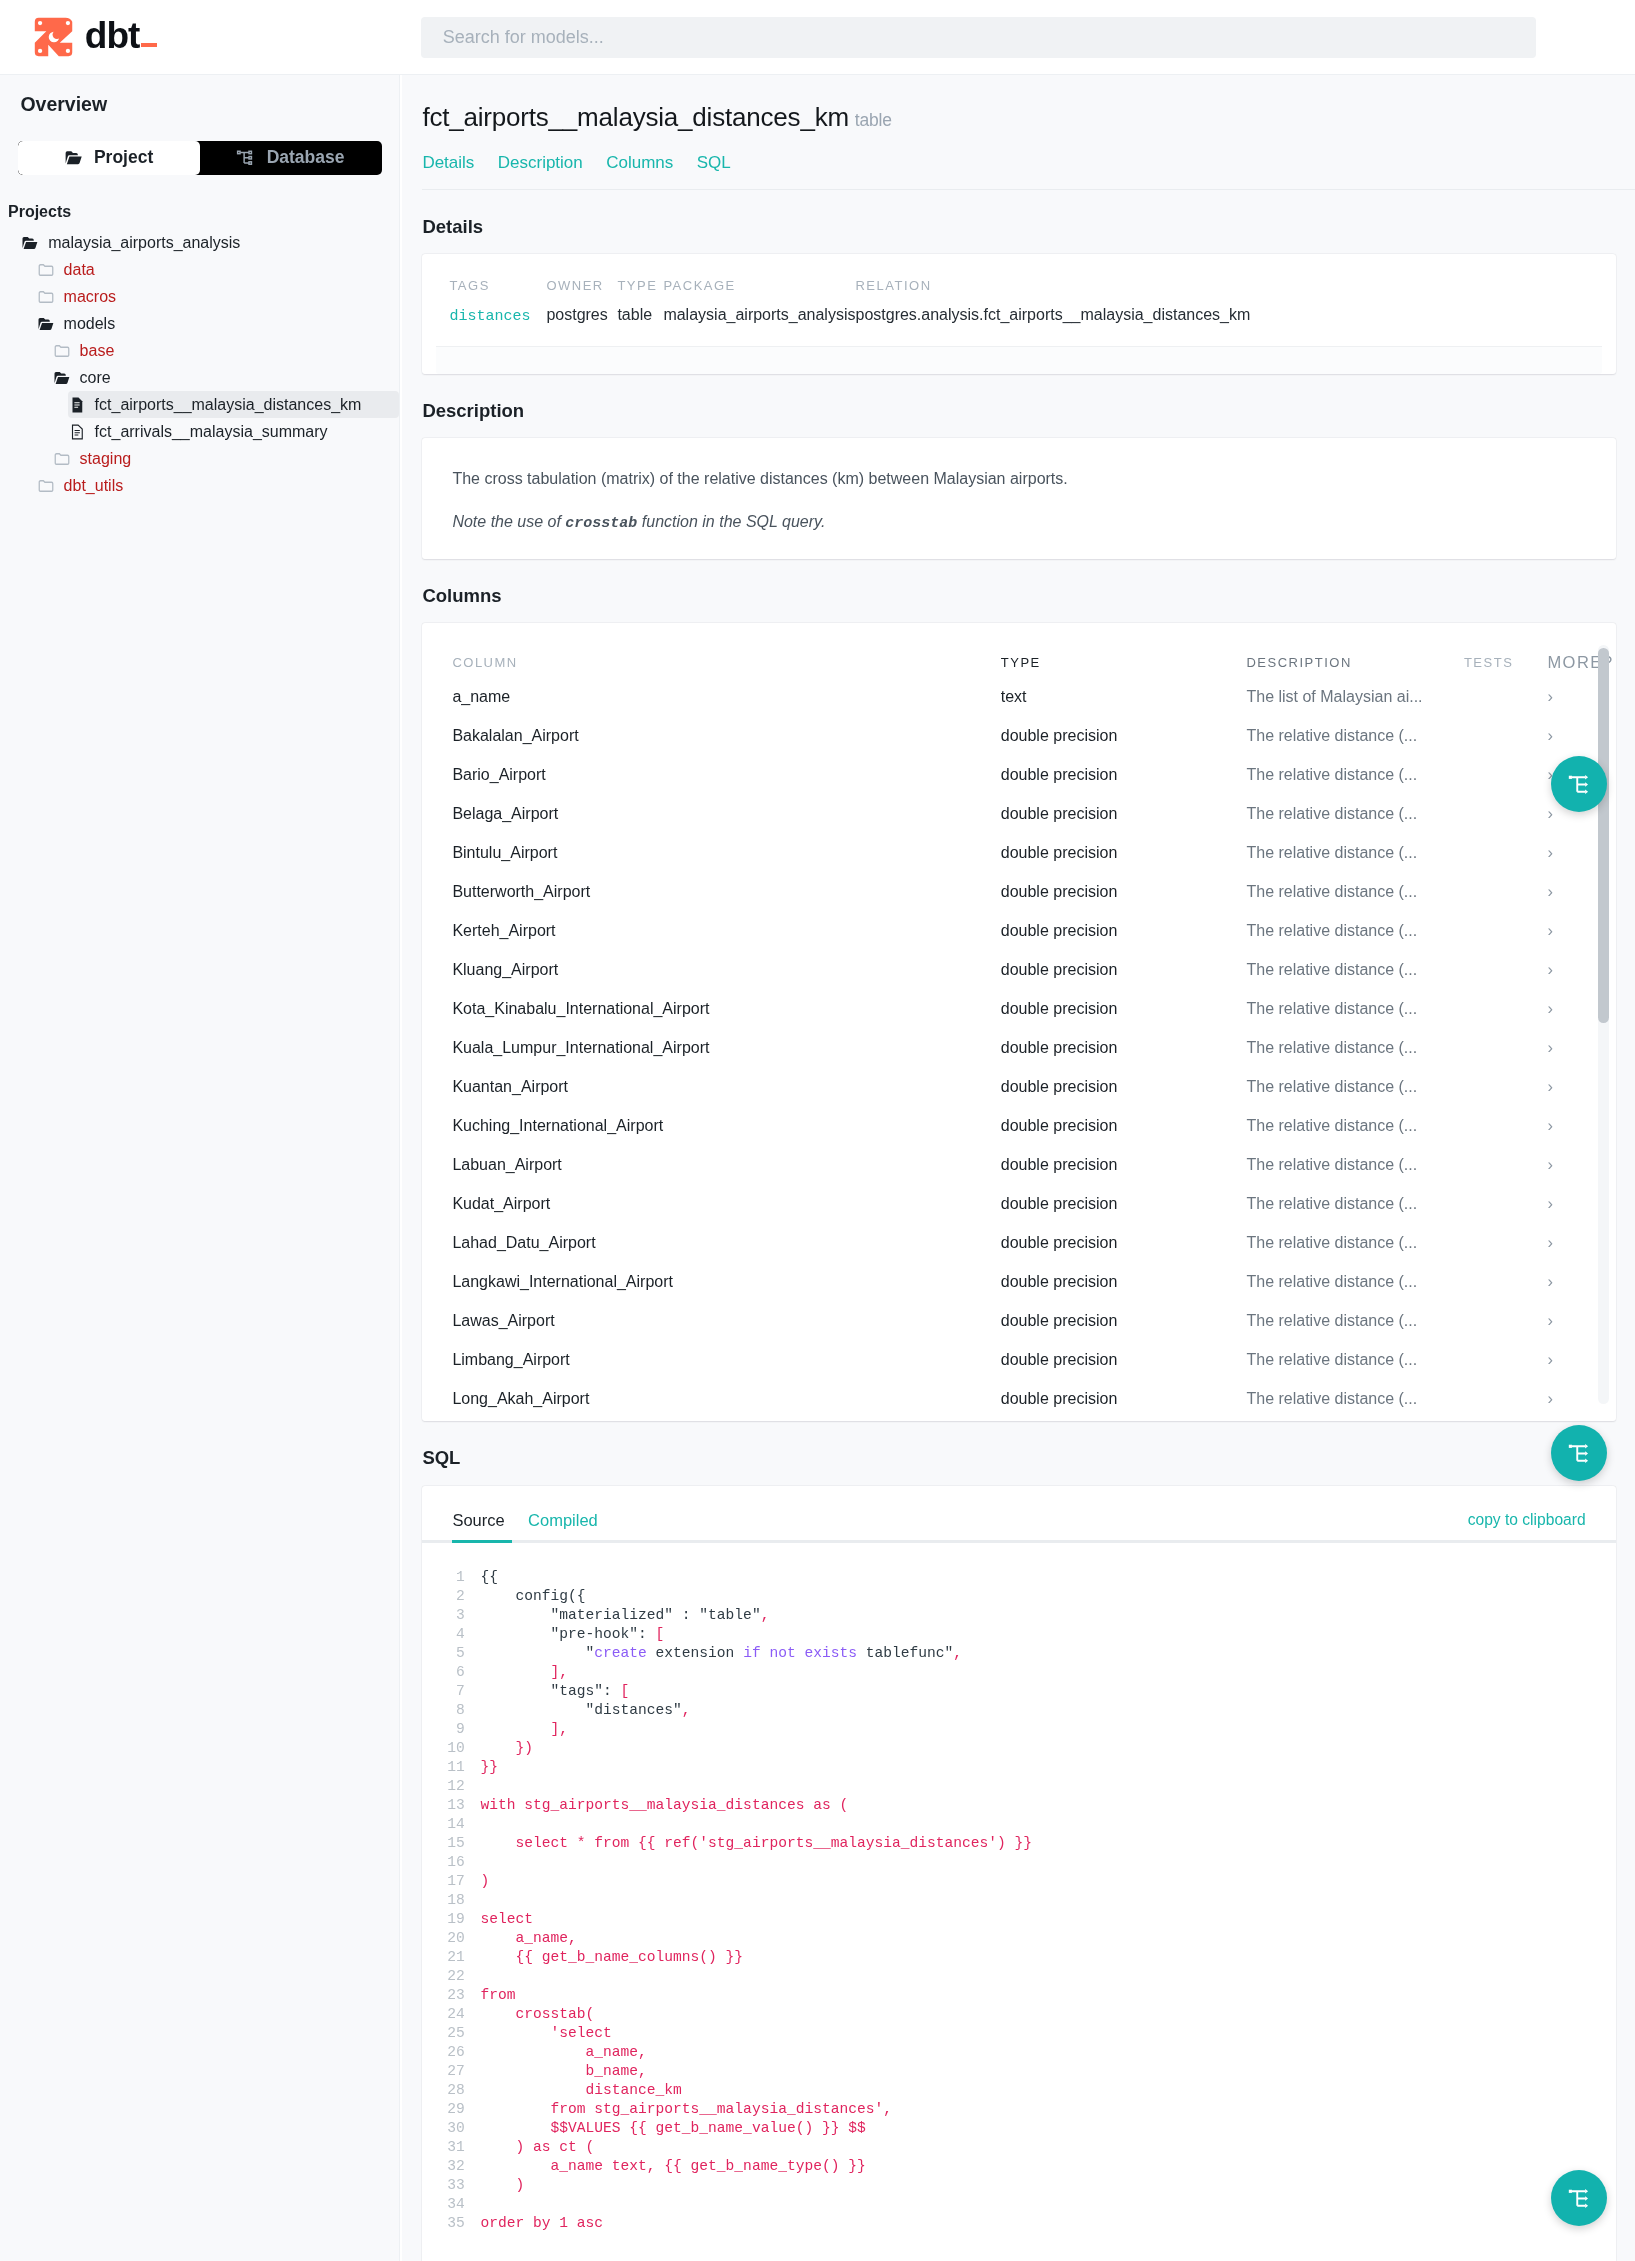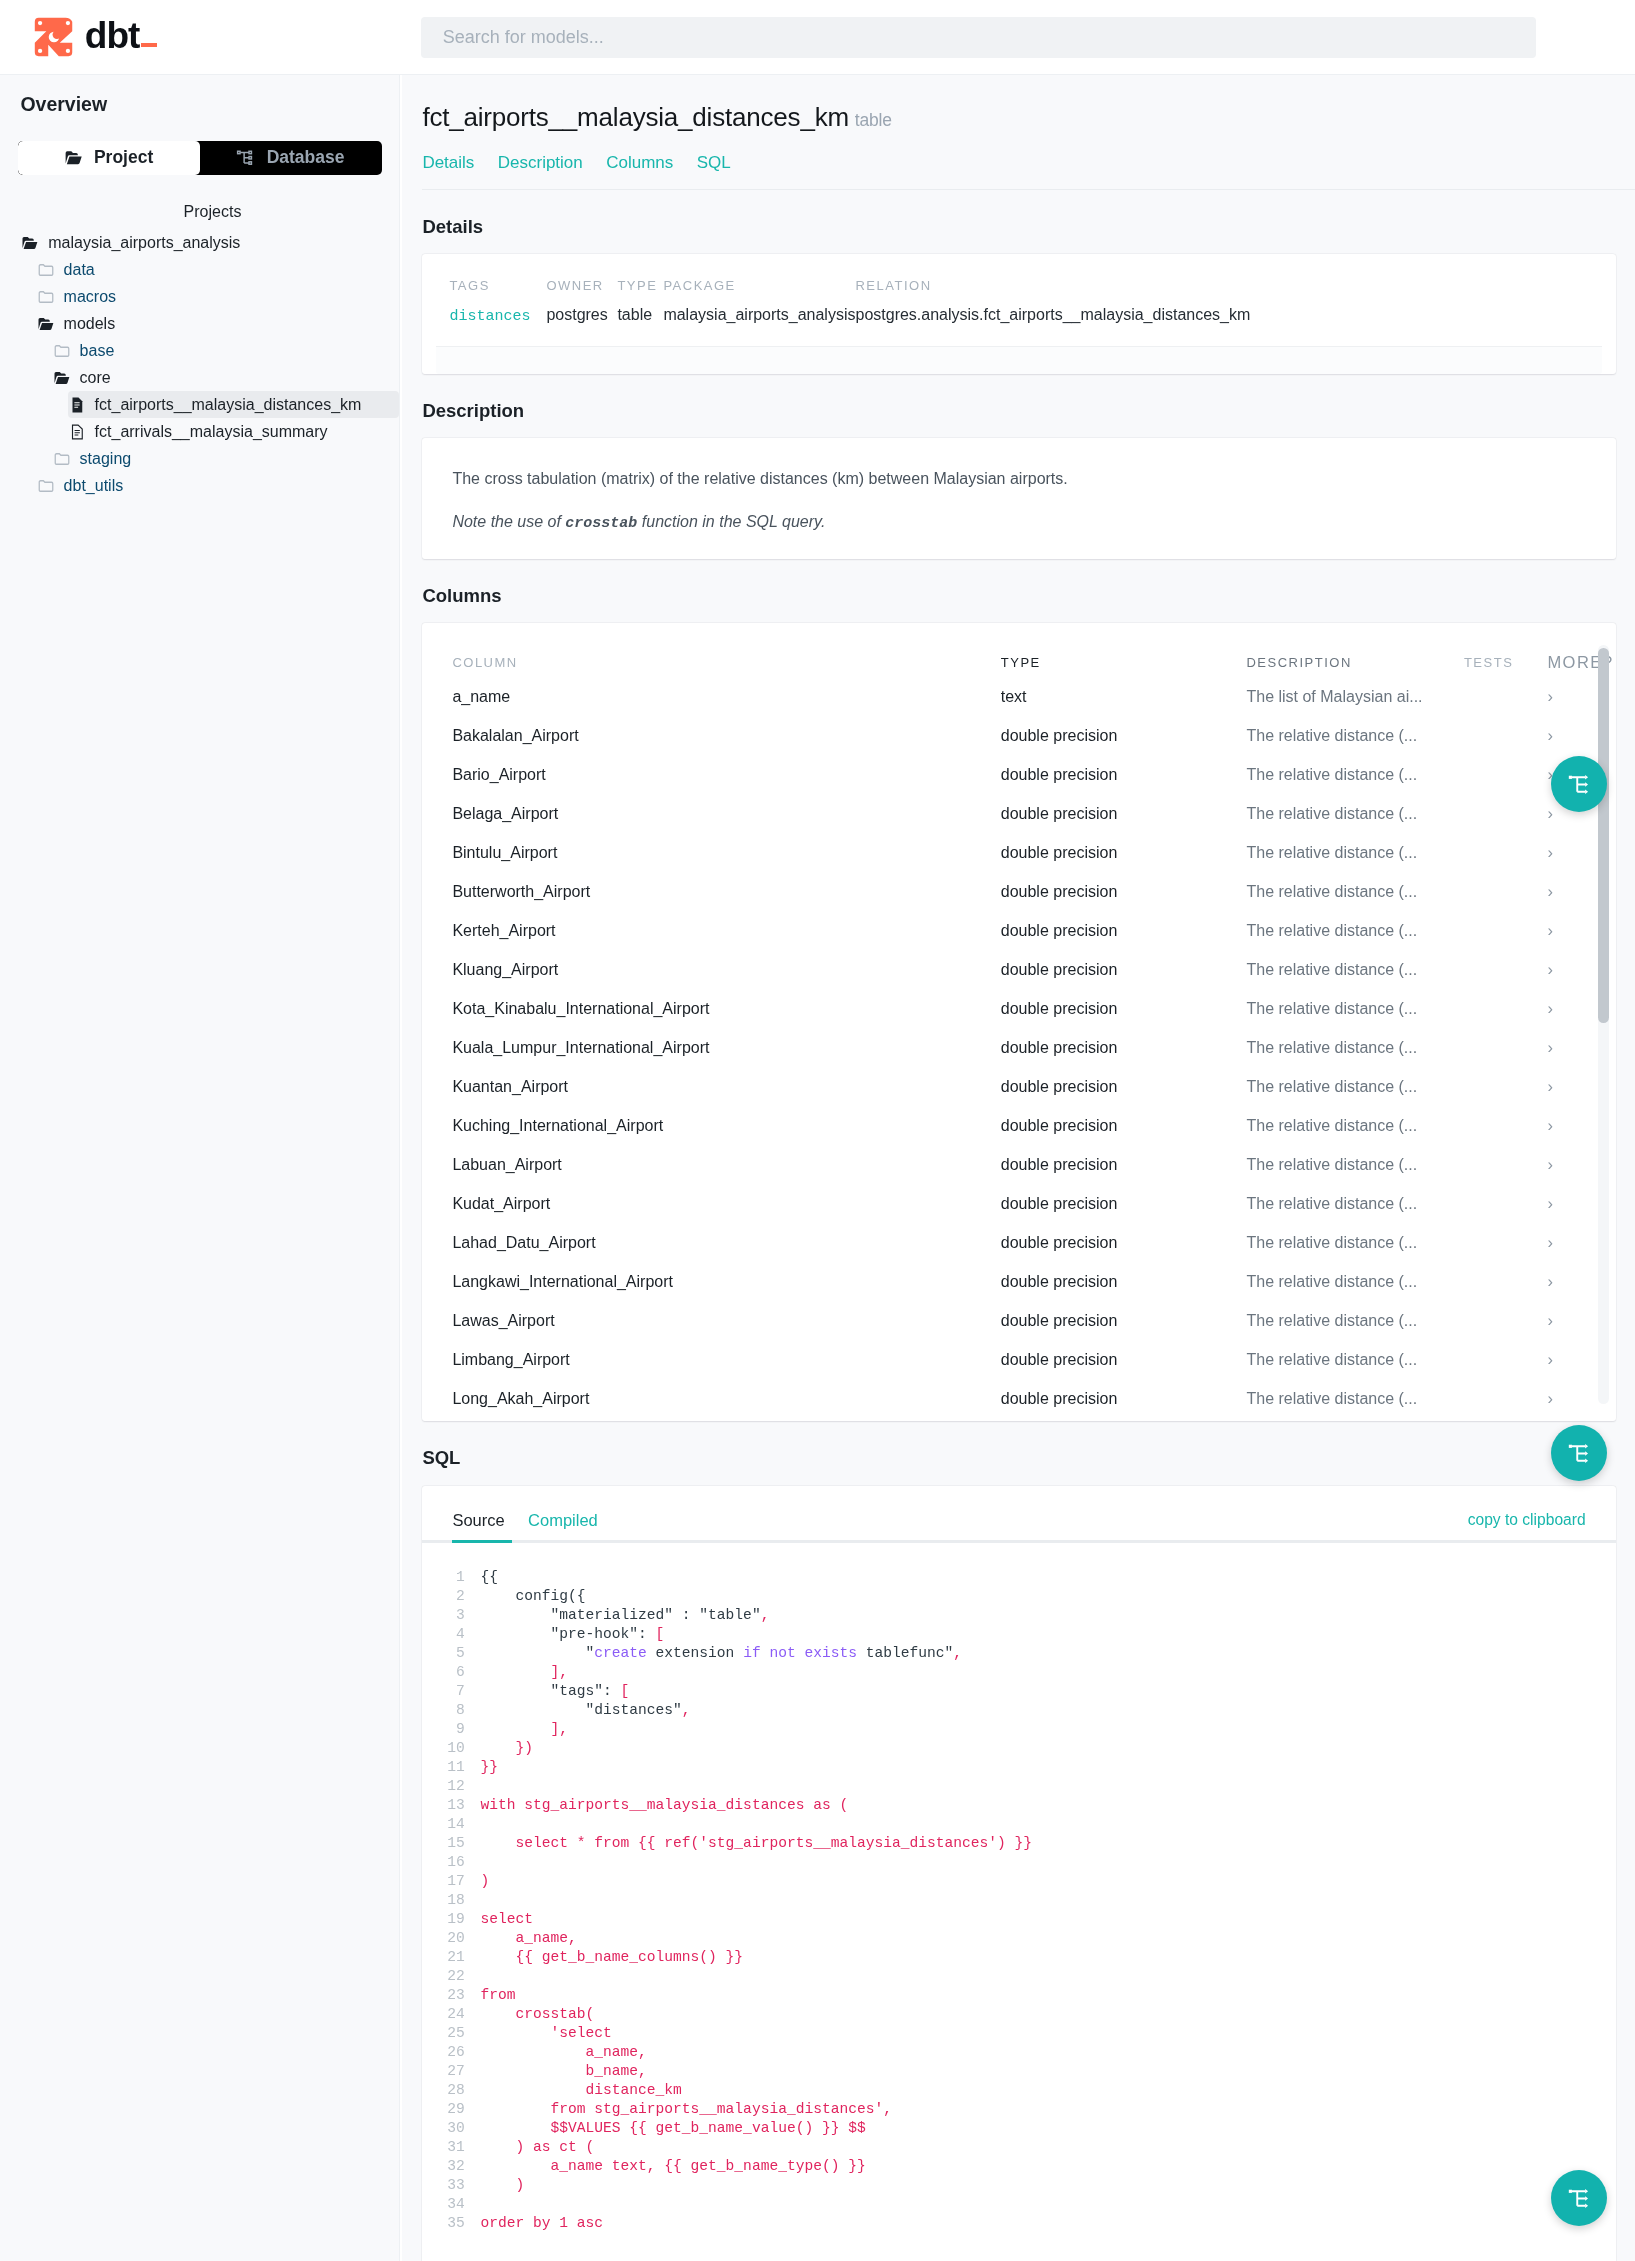--- a/index.html
+++ b/index.html
@@ -69,32 +69,32 @@
     cursor: pointer;
   }
   .seg.active {
     background: #ffffff; color: #1b2127;
     border-radius: 4.9px;
     box-shadow: 0 0.5px 1.9px rgba(0,0,0,.10);
   }
   .seg svg { width: 19.5px; height: 19.5px; flex: none; }
 
   .projects-label {
-    font-size: 16px; font-weight: 400; color: #1b2127;
-    padding-left: 26px; margin-top: 28px; margin-bottom: 8.8px; text-align: center;
+    font-size: 16px; font-weight: 700; color: #1b2127;
+    padding-left: 8px; margin-top: 28px; margin-bottom: 8.8px;
   }
   .tree { padding-left: 8.8px; }
   .tnode {
     display: flex; align-items: center; gap: 8.8px;
     height: 27px; font-size: 16px;
     border-radius: 3.9px; cursor: pointer;
     padding-right: 8.8px;
   }
   .tnode svg { width: 18px; height: 18px; flex: none; }
-  .tnode.dim { color: #0c4a6e; }
+  .tnode.dim { color: #b91c1c; }
   .tnode.dim svg { stroke: #b3bcc5; }
   .tnode.strong { color: #1b2127; font-weight: 400; }
   .tnode.selected { background: #e9ebee; }
   .d0 { margin-left: 12.7px; }
   .d1 { margin-left: 28px; }
   .d2 { margin-left: 44px; }
   .d3 { margin-left: 59px; }
 
   
   .main {

